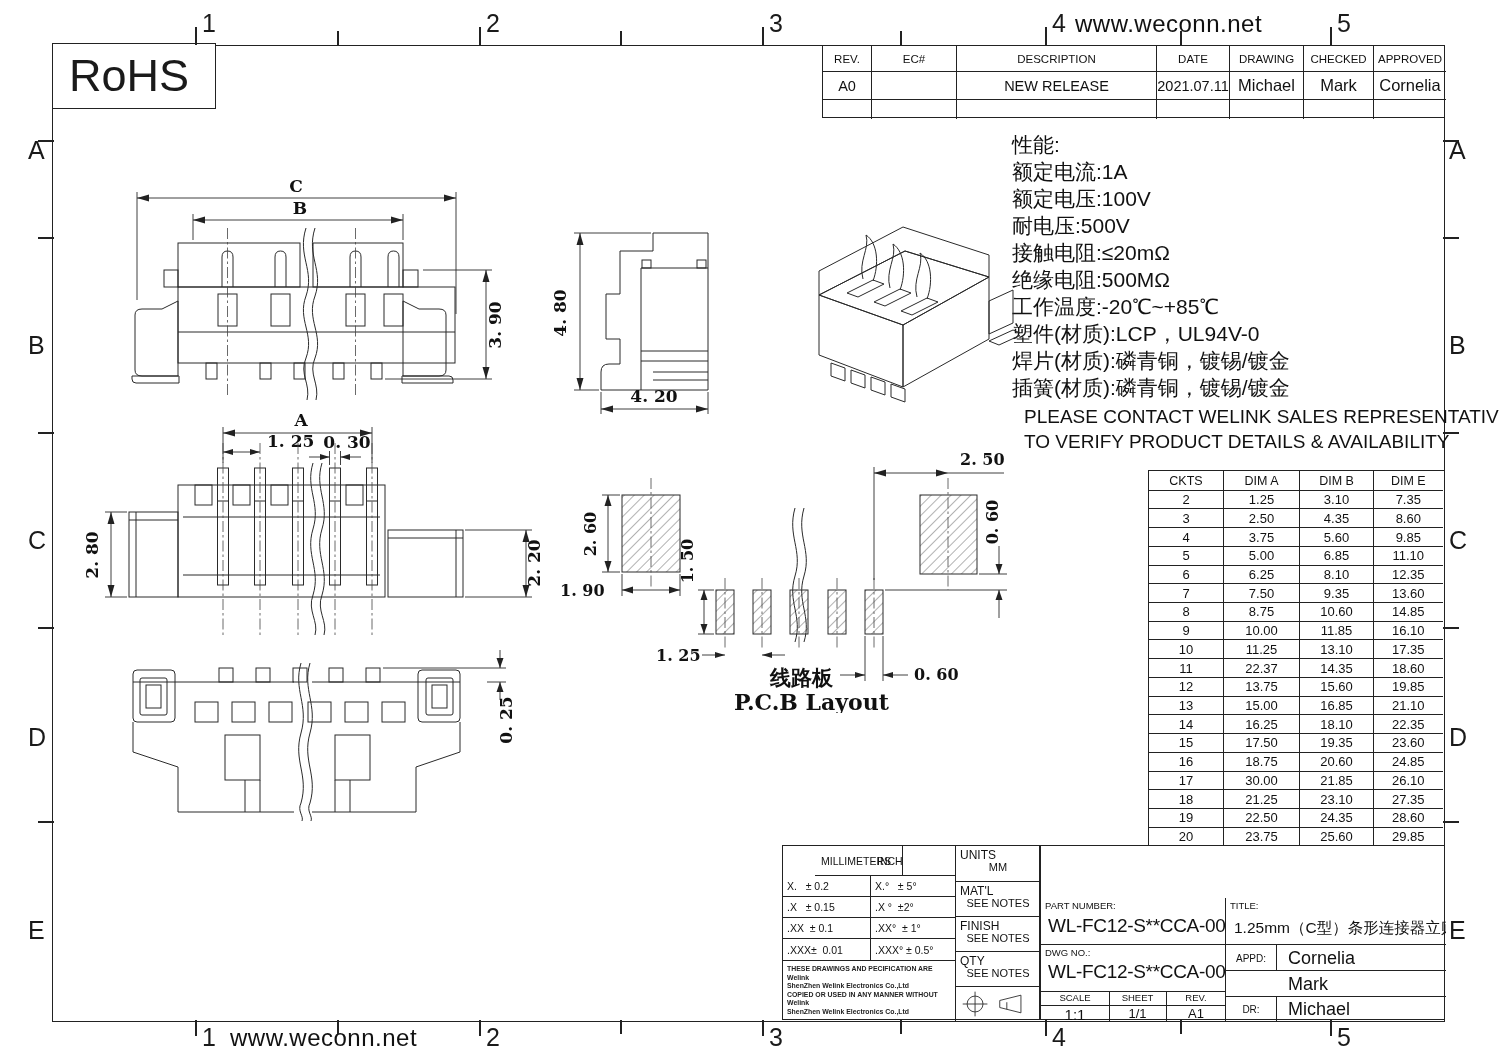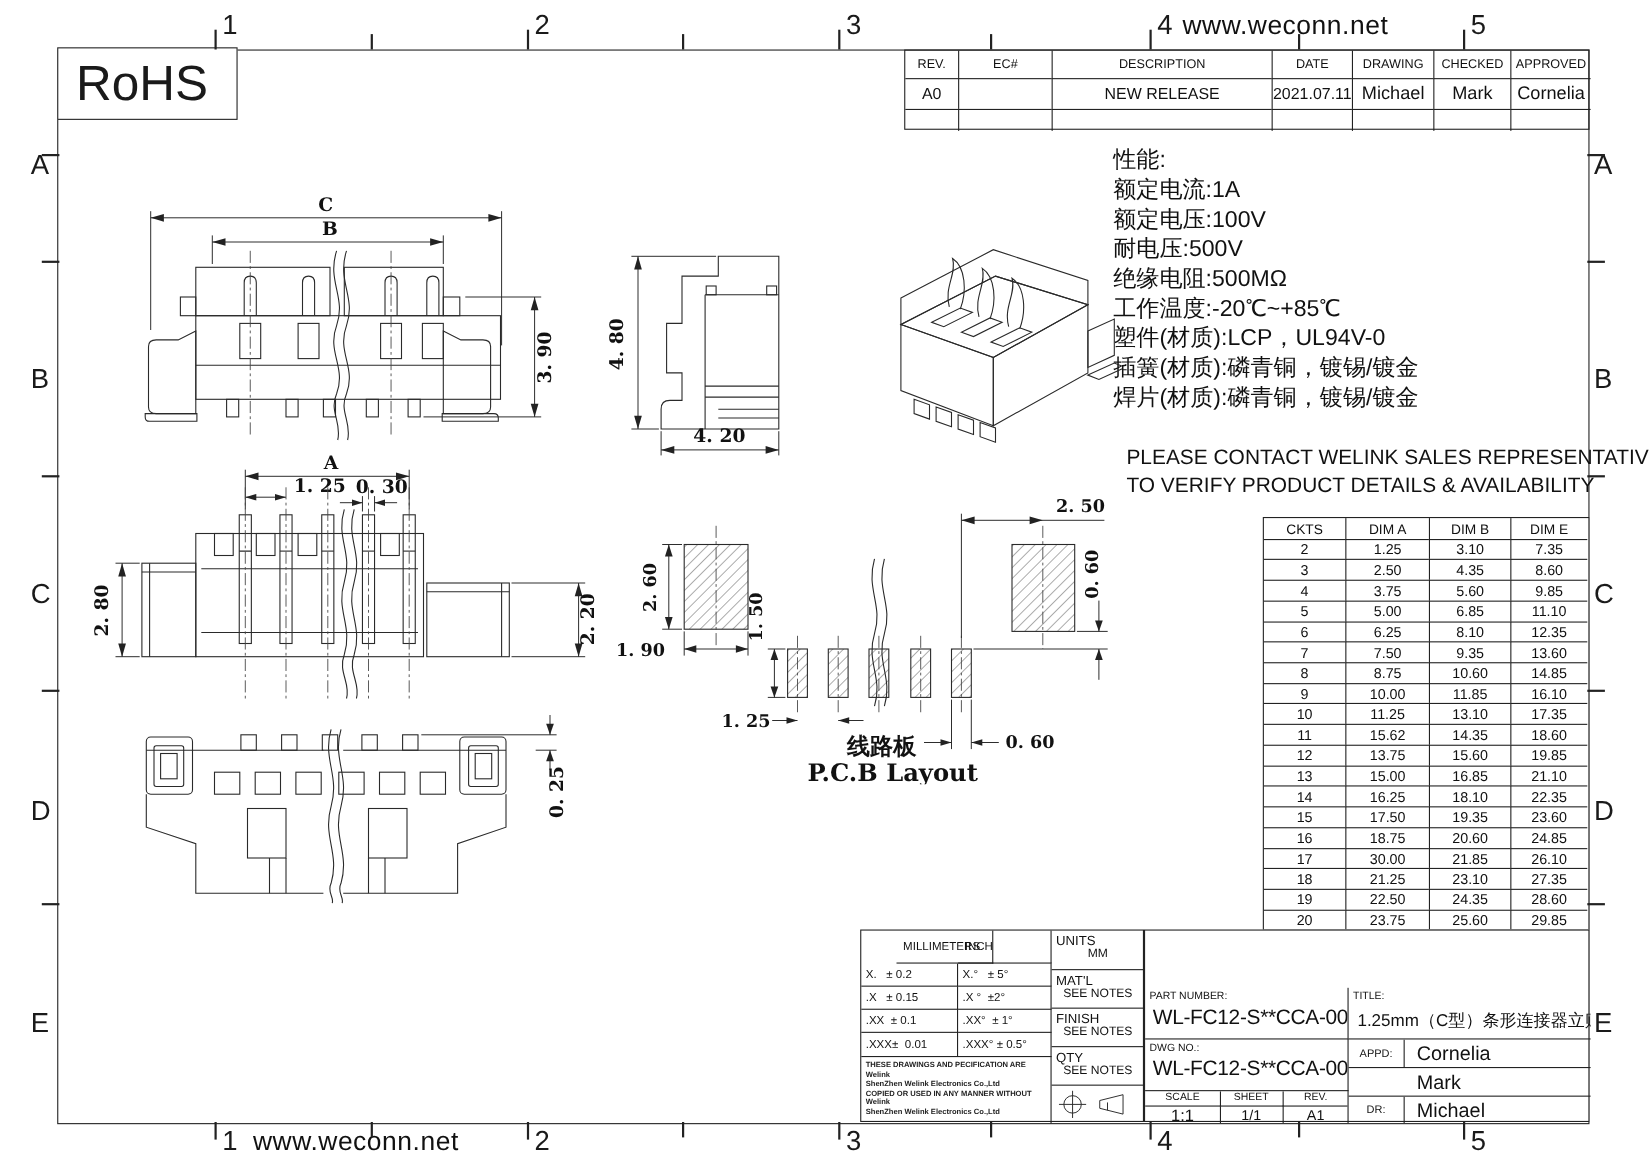--- a/index.html
+++ b/index.html
@@ -97,25 +97,26 @@
       <div></div>
       <div></div>
       <div></div>
   </div>
 
   <div class="specs" id="specs">
       <div class="spec-line">性能:</div>
       <div class="spec-line">额定电流:1A</div>
       <div class="spec-line">额定电压:100V</div>
       <div class="spec-line">耐电压:500V</div>
+      <div class="spec-line">接触电阻:≤20mΩ</div>
       <div class="spec-line">绝缘电阻:500MΩ</div>
       <div class="spec-line">工作温度:-20℃~+85℃</div>
       <div class="spec-line">塑件(材质):LCP，UL94V-0</div>
+      <div class="spec-line">焊片(材质):磷青铜，镀锡/镀金</div>
       <div class="spec-line">插簧(材质):磷青铜，镀锡/镀金</div>
-      <div class="spec-line">焊片(材质):磷青铜，镀锡/镀金</div>
     </div>
   <div class="notice">
     <div>PLEASE CONTACT WELINK SALES REPRESENTATIVE</div>
     <div>TO VERIFY PRODUCT DETAILS &amp; AVAILABILITY</div>
   </div>
 
   <div class="dtb" id="dimtable">
     <div class="hd">CKTS</div>
     <div class="hd bl">DIM A</div>
     <div class="hd bl">DIM B</div>
@@ -150,21 +151,21 @@
       <div class="bt bl">14.85</div>
       <div class="bt">9</div>
       <div class="bt bl">10.00</div>
       <div class="bt bl">11.85</div>
       <div class="bt bl">16.10</div>
       <div class="bt">10</div>
       <div class="bt bl">11.25</div>
       <div class="bt bl">13.10</div>
       <div class="bt bl">17.35</div>
       <div class="bt">11</div>
-      <div class="bt bl">15.62</div>
+      <div class="bt bl">22.37</div>
       <div class="bt bl">14.35</div>
       <div class="bt bl">18.60</div>
       <div class="bt">12</div>
       <div class="bt bl">13.75</div>
       <div class="bt bl">15.60</div>
       <div class="bt bl">19.85</div>
       <div class="bt">13</div>
       <div class="bt bl">15.00</div>
       <div class="bt bl">16.85</div>
       <div class="bt bl">21.10</div>

